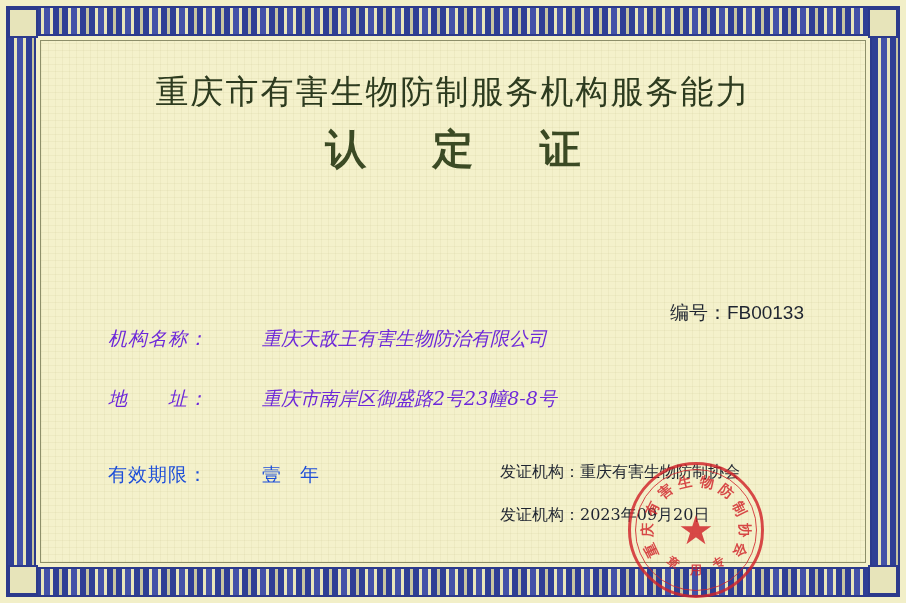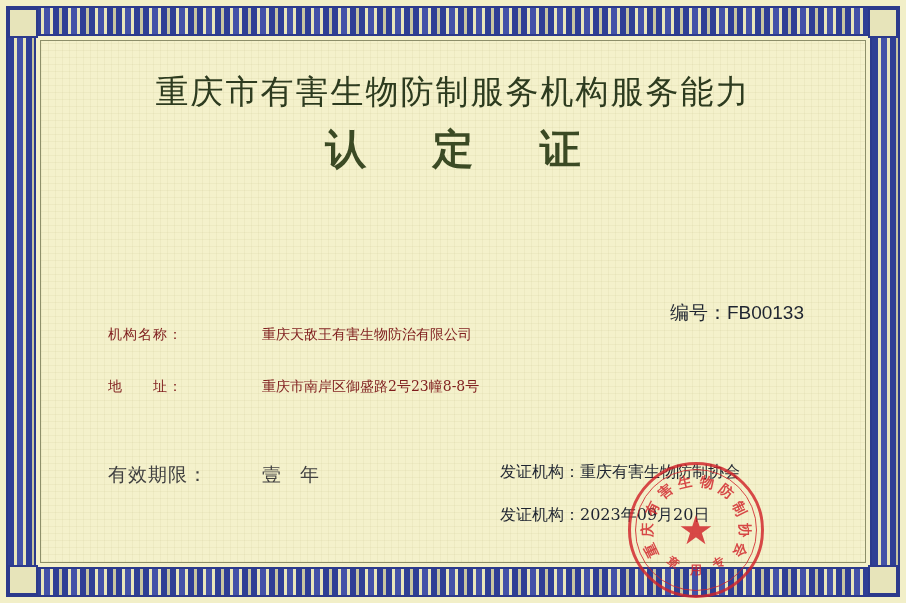--- a/index.html
+++ b/index.html
@@ -125,22 +125,23 @@
     position: absolute;
     top: 282px;
     left: 64px;
     right: 58px;
   }
   .field-row {
     display: flex;
     align-items: baseline;
     margin-bottom: 34px;
     font-family: "DejaVu Serif", "Liberation Serif", serif;
-    font-size: 14px;
-    color: #7f1d1d;
+    font-size: 19px;
+    color: #6d28d9;
+    font-style: italic;
   }
   .field-label {
     width: 112px;
     flex: 0 0 112px;
     letter-spacing: 1px;
     white-space: nowrap;
   }
   .field-value {
     white-space: nowrap;
     margin-left: 42px;
@@ -151,21 +152,21 @@
     left: 64px;
     right: 30px;
     height: 110px;
   }
   .bottom-left {
     position: absolute;
     left: 0;
     top: 0;
     font-family: "DejaVu Serif", "Liberation Serif", serif;
     font-size: 19px;
-    color: #404040;
+    color: #1d4ed8;
     display: flex;
     align-items: center;
   }
   .bottom-right {
     position: absolute;
     left: 392px;
     top: 0;
     font-family: "DejaVu Serif", "Liberation Serif", serif;
     font-size: 16px;
     color: #1e2430;

